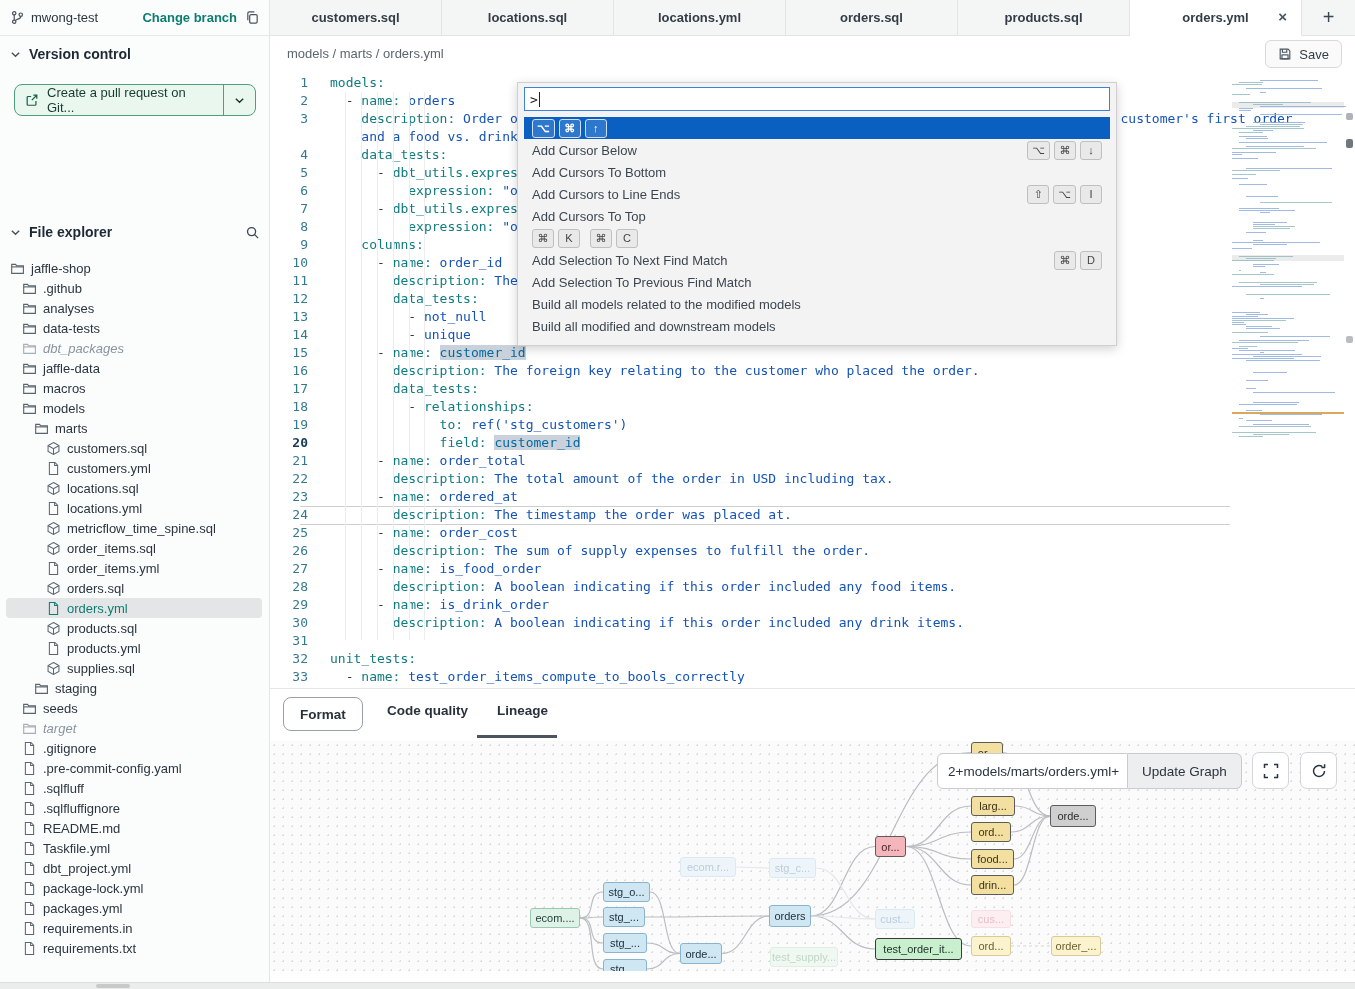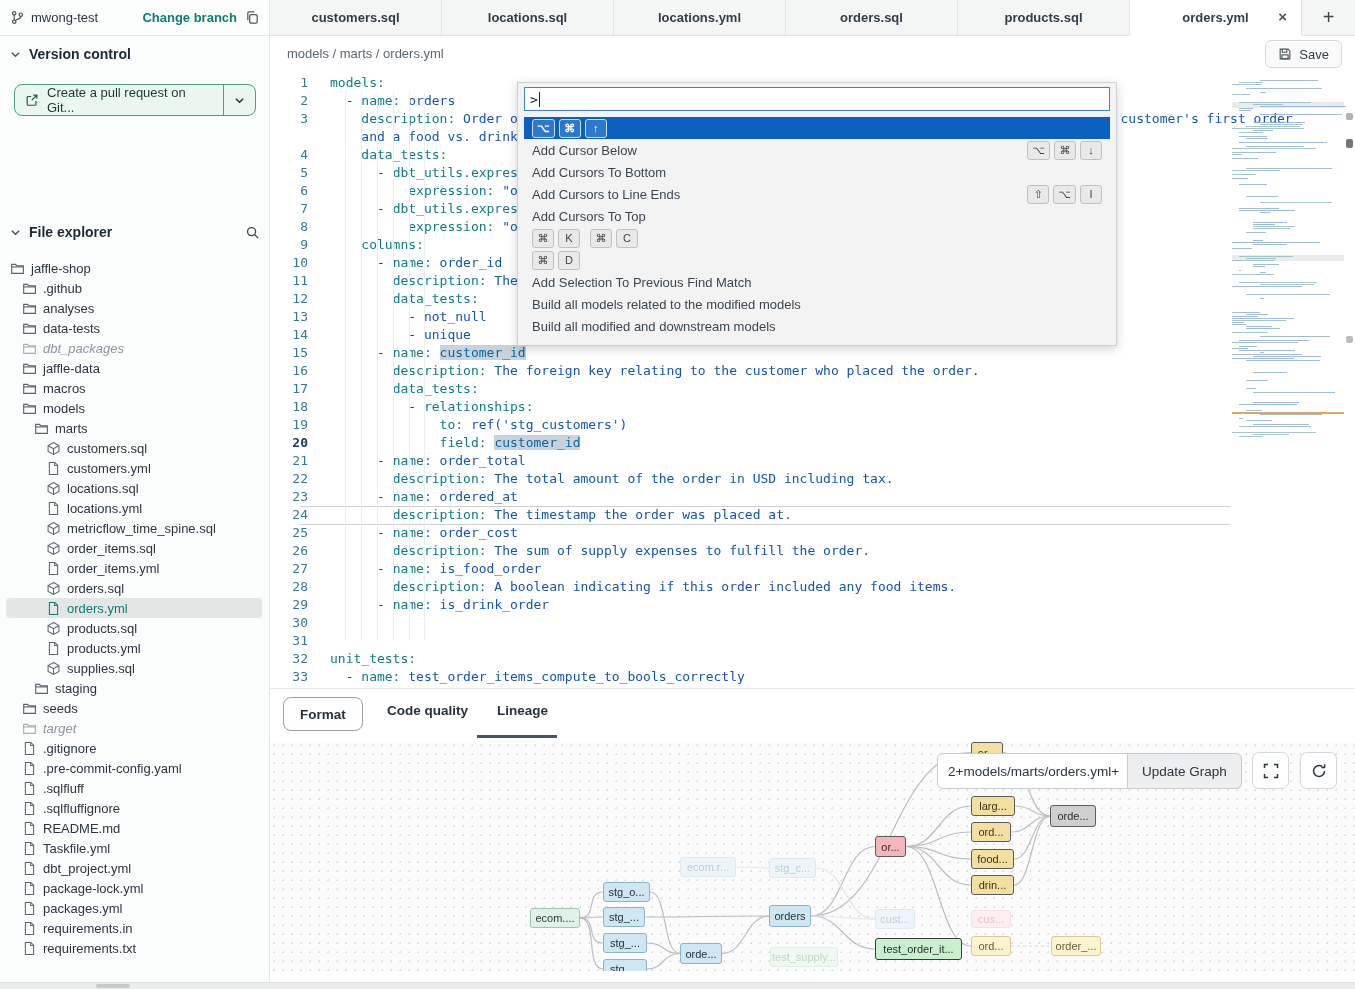--- a/index.html
+++ b/index.html
@@ -580,21 +580,21 @@
         <div class="crow cur"><span class="num">20</span><span class="txt"><span class="s-p">              </span><span class="s-k">field:</span><span class="s-v"> </span><span class="s-h">customer_id</span></span></div>
         <div class="crow"><span class="num">21</span><span class="txt"><span class="s-p">      - </span><span class="s-k">name:</span><span class="s-v"> order_total</span></span></div>
         <div class="crow"><span class="num">22</span><span class="txt"><span class="s-p">        </span><span class="s-k">description:</span><span class="s-v"> The total amount of the order in USD including tax.</span></span></div>
         <div class="crow"><span class="num">23</span><span class="txt"><span class="s-p">      - </span><span class="s-k">name:</span><span class="s-v"> ordered_at</span></span></div>
         <div class="crow"><span class="num">24</span><span class="txt"><span class="s-p">        </span><span class="s-k">description:</span><span class="s-v"> The timestamp the order was placed at.</span></span></div>
         <div class="crow"><span class="num">25</span><span class="txt"><span class="s-p">      - </span><span class="s-k">name:</span><span class="s-v"> order_cost</span></span></div>
         <div class="crow"><span class="num">26</span><span class="txt"><span class="s-p">        </span><span class="s-k">description:</span><span class="s-v"> The sum of supply expenses to fulfill the order.</span></span></div>
         <div class="crow"><span class="num">27</span><span class="txt"><span class="s-p">      - </span><span class="s-k">name:</span><span class="s-v"> is_food_order</span></span></div>
         <div class="crow"><span class="num">28</span><span class="txt"><span class="s-p">        </span><span class="s-k">description:</span><span class="s-v"> A boolean indicating if this order included any food items.</span></span></div>
         <div class="crow"><span class="num">29</span><span class="txt"><span class="s-p">      - </span><span class="s-k">name:</span><span class="s-v"> is_drink_order</span></span></div>
-        <div class="crow"><span class="num">30</span></div>
+        <div class="crow"><span class="num">30</span><span class="txt"><span class="s-p">        </span><span class="s-k">description:</span><span class="s-v"> A boolean indicating if this order included any drink items.</span></span></div>
         <div class="crow"><span class="num">31</span><span class="txt"></span></div>
         <div class="crow"><span class="num">32</span><span class="txt"><span class="s-k">unit_tests:</span></span></div>
         <div class="crow"><span class="num">33</span><span class="txt"><span class="s-p">  - </span><span class="s-k">name:</span><span class="s-v"> test_order_items_compute_to_bools_correctly</span></span></div>
       </div>
     <div id="mm-band1"></div>
       <div id="mm-band2"></div>
     <div id="minimap">
         <div class="mm" style="top: 0px; left: 7px; background: rgb(143, 184, 189); opacity: 0.8;"></div>
         <div class="mm" style="top: 2px; left: 7px; background: rgb(143, 184, 189); opacity: 0.8;"></div>
         <div class="mm" style="top: 4px; left: 14px; background: rgb(138, 169, 221); opacity: 0.8;"></div>
@@ -816,20 +816,21 @@
                 <span class="kcap">⌘</span>
                 <span class="kcap">K</span>
               </span>
               <span class="pchord">
                 <span class="kcap">⌘</span>
                 <span class="kcap">C</span>
               </span>
             </span>
           </div>
           <div class="pitem">
+            <span class="plabel">Add Selection To Next Find Match</span>
             <span class="pchords">
               <span class="pchord">
                 <span class="kcap">⌘</span>
                 <span class="kcap">D</span>
               </span>
             </span>
           </div>
           <div class="pitem">
             <span class="plabel">Add Selection To Previous Find Match</span>
           </div>

